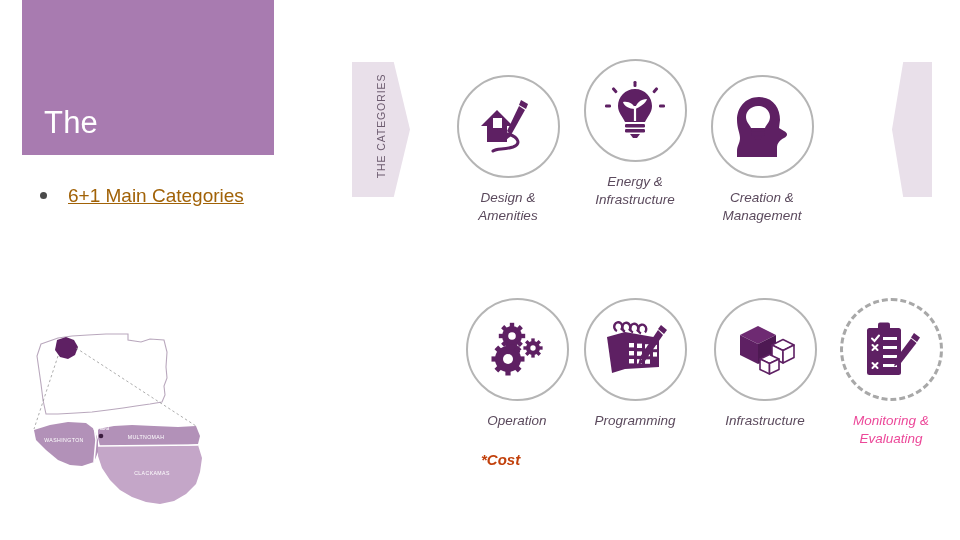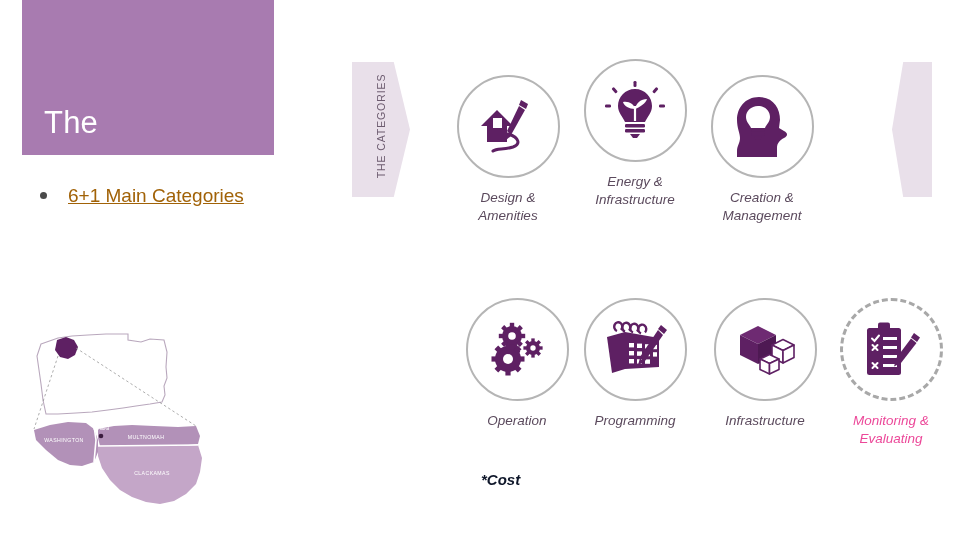--- a/index.html
+++ b/index.html
@@ -119,25 +119,25 @@
     font-size: 13.5px;
     font-style: italic;
     line-height: 18px;
     color: #5b4a5d;
     white-space: pre-line;
   }
   .icon-label.accent { color: #ec4899; }
 
   #cost-note {
     position: absolute;
-    left: 481px; top: 471px;
+    left: 481px; top: 451px;
     font-size: 15px;
     font-style: italic;
     font-weight: 600;
-    color: #0f172a;
+    color: #c2410c;
   }
 </style>
 </head>
 <body>
 
 <div id="title-block"></div>
 <div id="title-text">The
 Categories</div>
 
 <div id="bullets">

